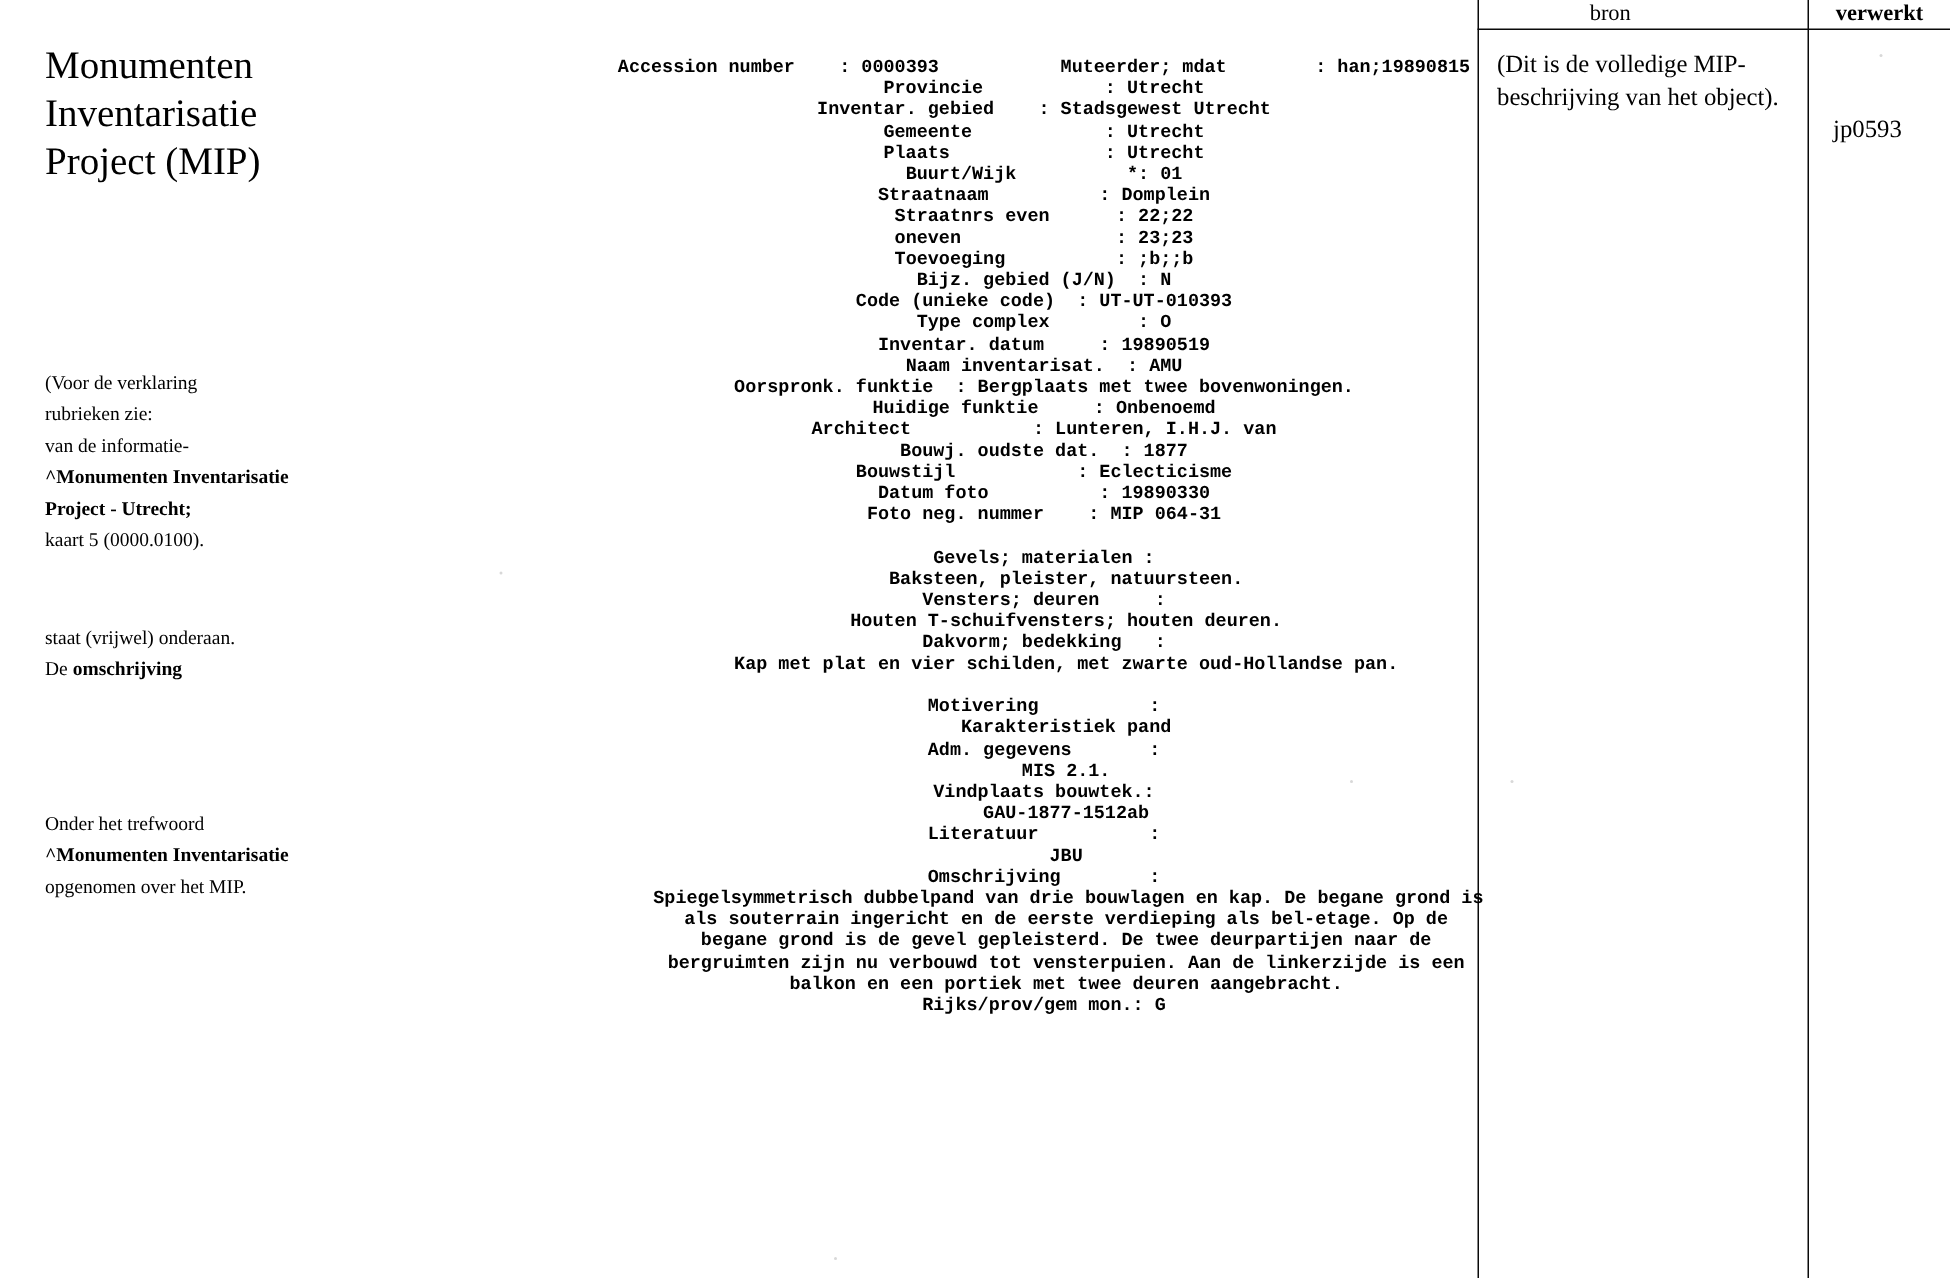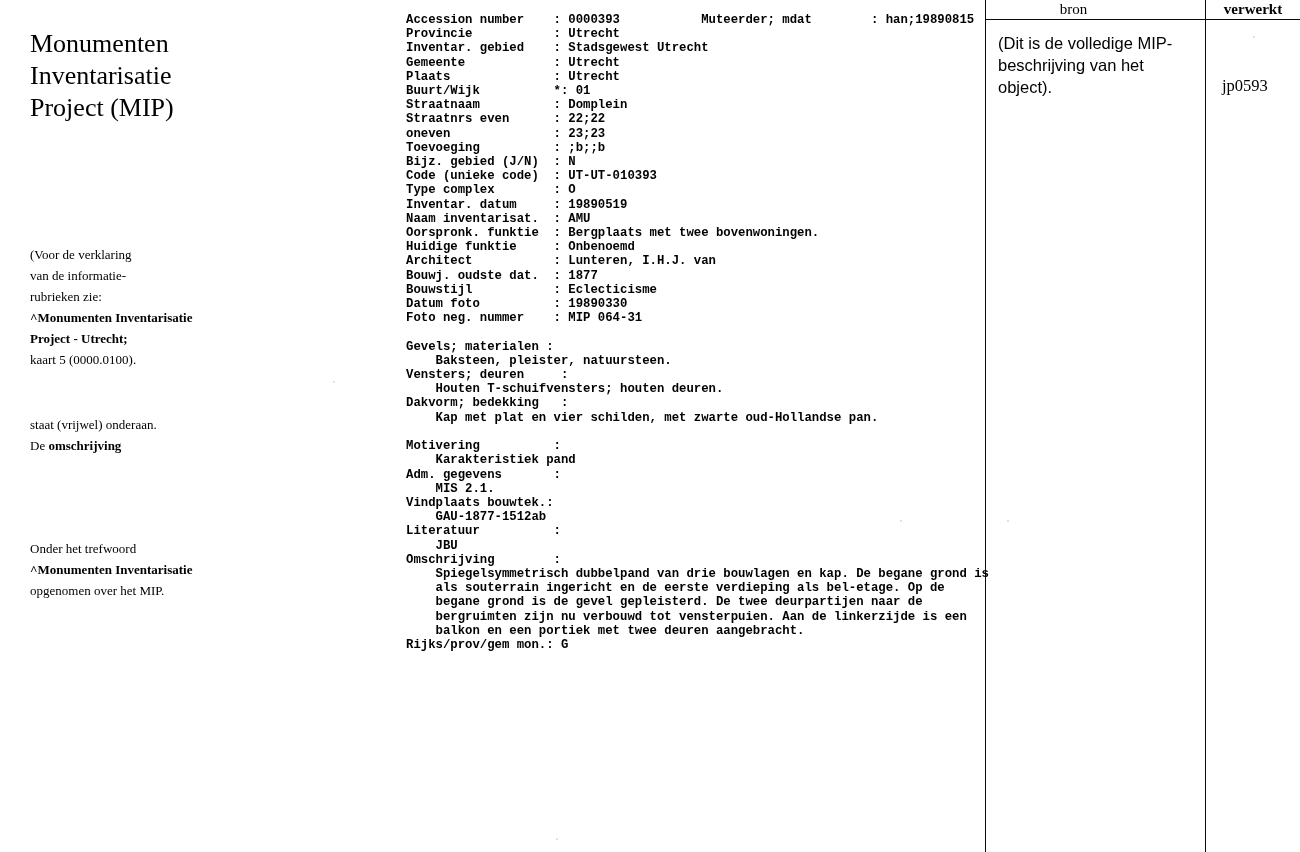--- a/index.html
+++ b/index.html
@@ -73,39 +73,40 @@
   }
   .para b { font-weight: 700; }
   .p1 { margin-top: 120px; }
   .p2 { margin-top: 44px; }
   .p3 { margin-top: 82px; }
 
   
   .mono-block {
     position: absolute;
     left: 406px;
-    top: 13px;
+    top: 38px;
     width: 580px;
     font-family: "Liberation Mono", monospace;
     font-size: 12.3px;
     line-height: 14.2px;
     font-weight: 700;
     white-space: pre;
     letter-spacing: 0px;
+    text-align: center;
   }
 
   
   .bron-note {
     position: absolute;
     left: 998px;
     top: 32px;
     width: 195px;
     font-size: 16.5px;
     line-height: 22px;
-    font-family: Liberation Sans, sans-serif;
+    font-family: Liberation Serif, serif;
   }
   .verwerkt-val {
     position: absolute;
     left: 1222px;
     top: 76px;
     font-size: 16.5px;
     font-family: "Liberation Serif", serif;
   }
 
   
@@ -134,22 +135,22 @@
 
   <div class="left-col">
     <div class="title">
       <div>Monumenten</div>
       <div>Inventarisatie</div>
       <div>Project (MIP)</div>
     </div>
 
     <div class="para p1">
       <div>(Voor de verklaring</div>
+      <div>rubrieken zie:</div>
       <div>van de informatie-</div>
-      <div>rubrieken zie:</div>
       <div><b>^Monumenten Inventarisatie</b></div>
       <div><b>Project - Utrecht;</b></div>
       <div>kaart 5 (0000.0100).</div>
     </div>
 
     <div class="para p2">
       <div>staat (vrijwel) onderaan.</div>
       <div><span>De </span><b>omschrijving</b></div>
     </div>
 

